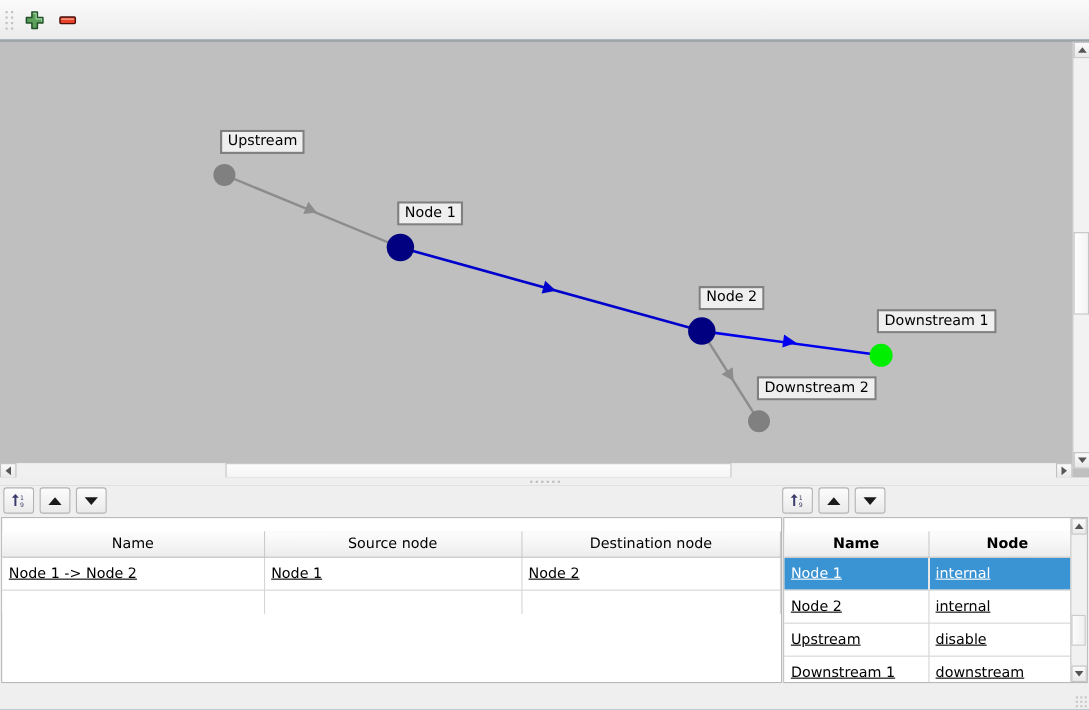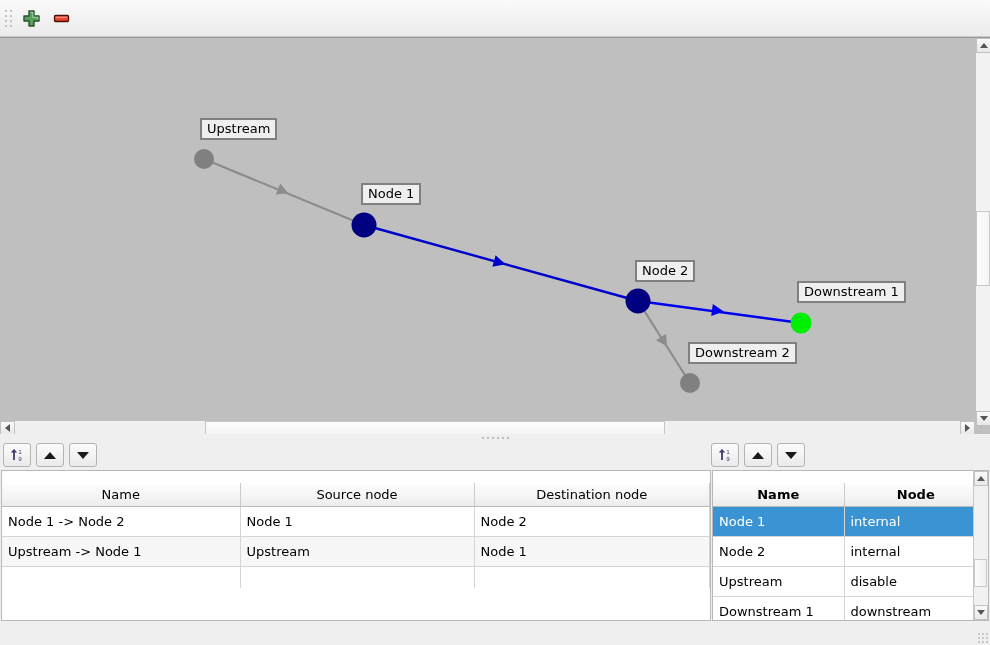--- a/index.html
+++ b/index.html
@@ -244,20 +244,21 @@
     height: 30px;
     border-right: 1px solid #d5d5d5;
     border-bottom: 1px solid #d5d5d5;
     padding: 0 6px;
     box-sizing: border-box;
     color: #000;
     font-size: 13px;
     white-space: nowrap;
     overflow: hidden;
     text-overflow: ellipsis;
+    text-decoration: underline;
   }
   tr.row-odd td { background: #ffffff; }
   tr.row-even td { background: #f7f7f7; }
   tr.row-selected td { background: #3a93d3; color: #ffffff; }
   tr.row-filler td { background: #ffffff; height: 22px; border-bottom: none; }
 
   .right-scroll {
     position: absolute;
     right: 0; top: 0;
     width: 15px;
@@ -450,25 +451,20 @@
             <th>Source node</th>
             <th>Destination node</th>
           </tr>
         </thead>
         <tbody>
           <tr class="row-odd">
             <td>Node 1 -&gt; Node 2</td>
             <td>Node 1</td>
             <td>Node 2</td>
           </tr>
-          <tr class="row-even">
-            <td>Upstream -&gt; Node 1</td>
-            <td>Upstream</td>
-            <td>Node 1</td>
-          </tr>
           <tr class="row-filler">
             <td></td>
             <td></td>
             <td></td>
           </tr>
         </tbody>
       </table>
     </div>
 
     <div class="table-panel right-tbl">

